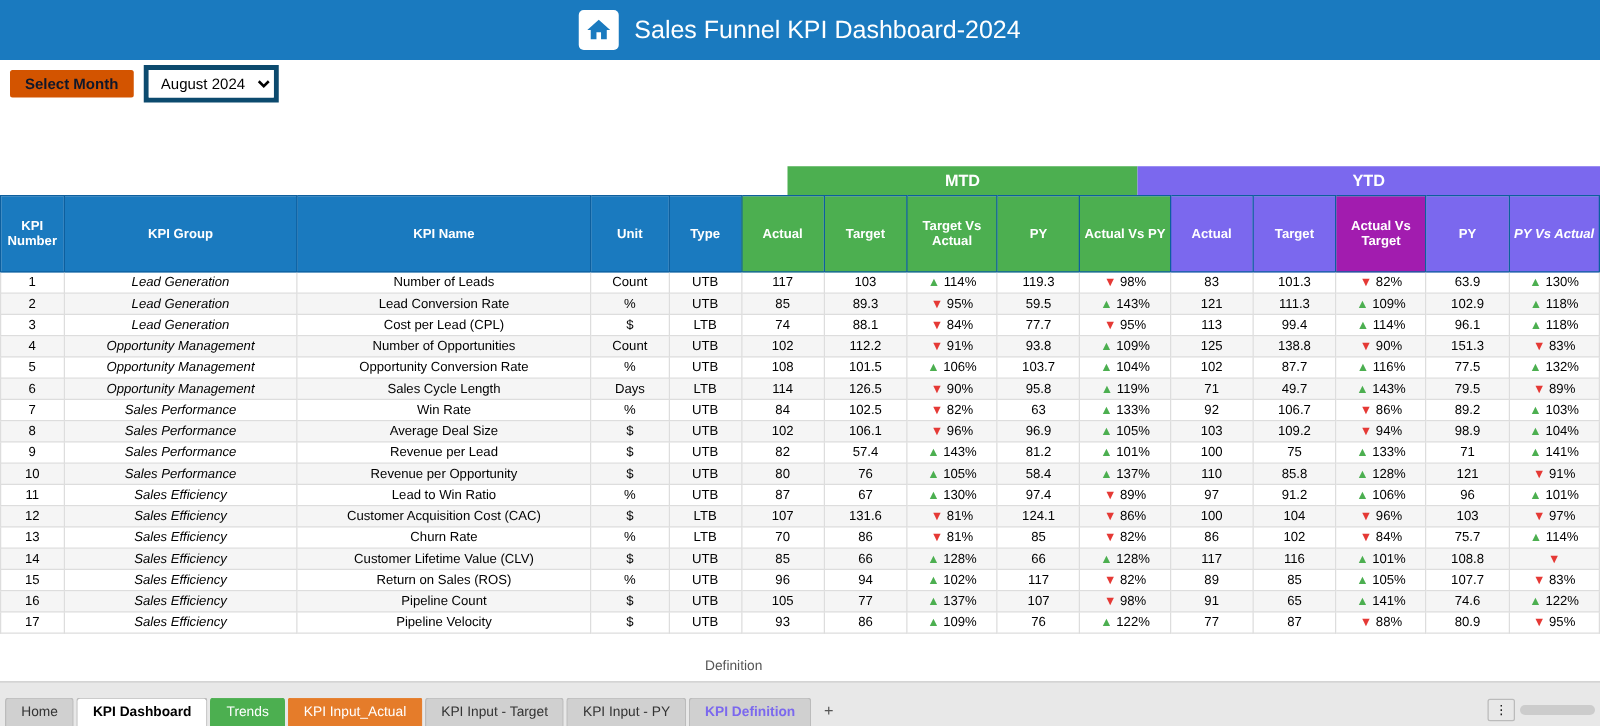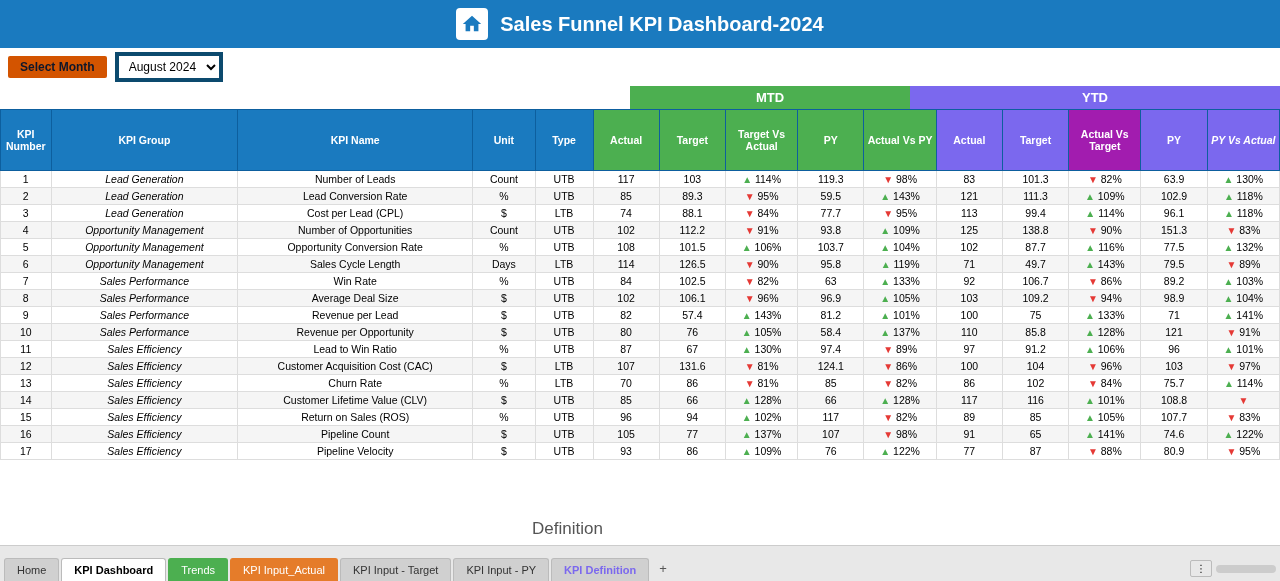--- a/index.html
+++ b/index.html
@@ -5,21 +5,21 @@
     * { box-sizing: border-box; margin: 0; padding: 0; }
     body { font-family: Arial, sans-serif; font-size: 11px; background: #fff; width: 1280px; height: 581px; overflow: hidden; }
 
     
     #app-header {
       background: #1a7abf;
       color: white;
       text-align: center;
       padding: 8px 0;
       font-size: 20px;
-      font-weight: bold;
+      font-weight: normal;
       display: flex;
       align-items: center;
       justify-content: center;
       gap: 12px;
     }
     .header-icon {
       width: 32px; height: 32px;
       background: white;
       border-radius: 4px;
       display: flex; align-items: center; justify-content: center;
@@ -55,20 +55,21 @@
       font-size: 12px;
       background: white;
       cursor: pointer;
       outline: none;
     }
 
     
     #section-headers {
       display: flex;
       background: #fff;
+      margin-top: 47px;
     }
     .section-kpi {
       width: 630px;
       flex-shrink: 0;
     }
     .section-mtd {
       background: #4caf50;
       color: white;
       text-align: center;
       font-weight: bold;
@@ -186,22 +187,22 @@
       width: 60px;
       height: 8px;
       background: #ccc;
       border-radius: 4px;
     }
 
     
     .definition-text {
       position: absolute;
       bottom: 40px;
-      left: 528px;
-      font-size: 17px;
+      left: 560px;
+      font-size: 11px;
       color: #555;
       background: white;
       padding: 2px 4px;
       text-align: center;
     }
 
     .wrapper {
       position: relative;
       height: 581px;
       overflow: hidden;

